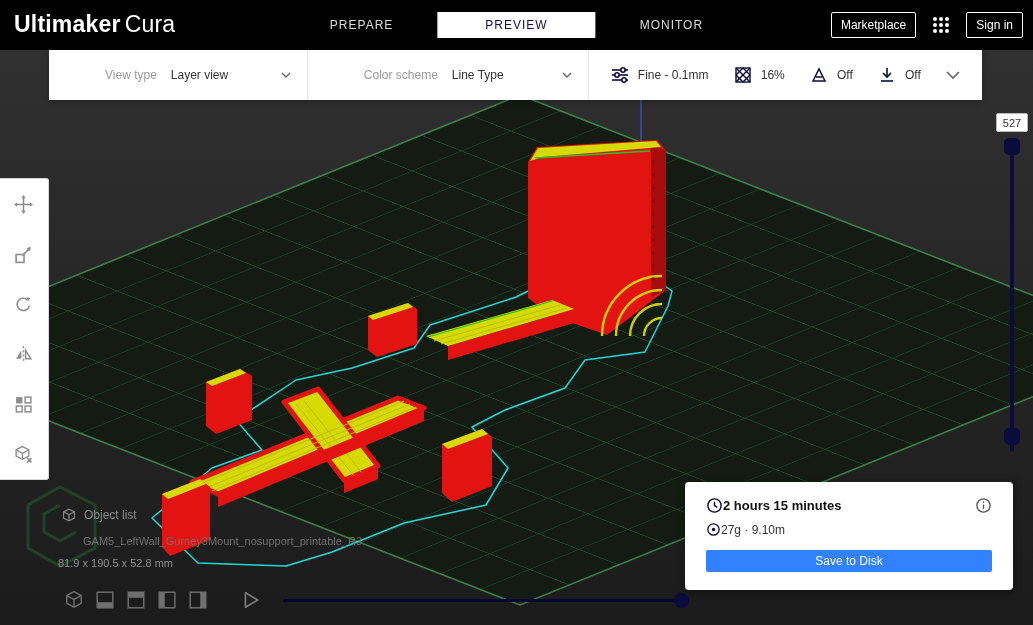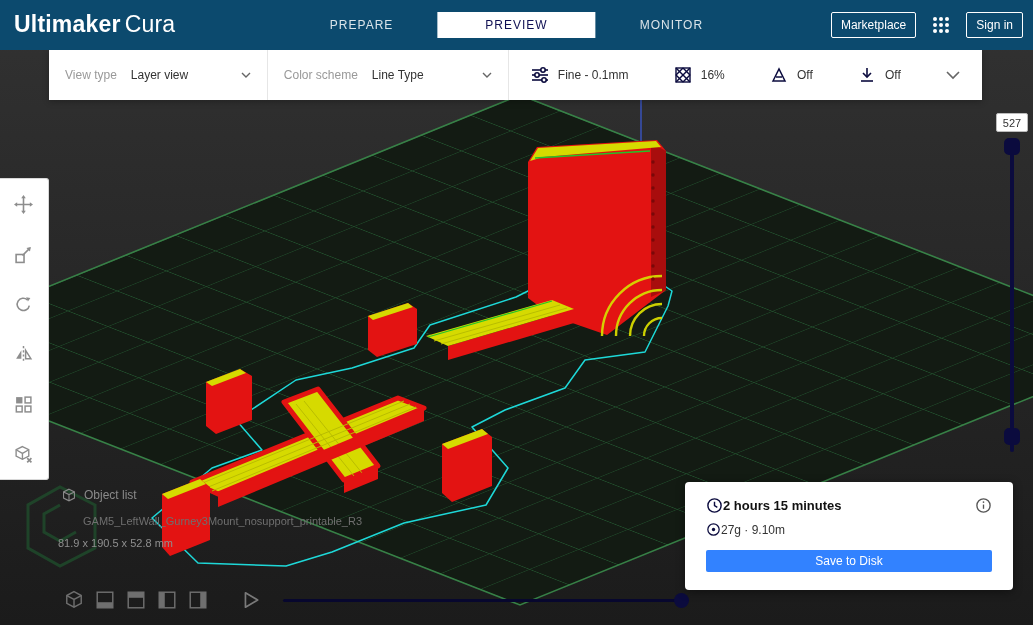--- a/index.html
+++ b/index.html
@@ -4,37 +4,37 @@
 <style>
   * { margin:0; padding:0; box-sizing:border-box; }
   html,body { background:#000; }
   body { font-family:"Liberation Sans", sans-serif; }
   .app { position:relative; width:1033px; height:625px; overflow:hidden; background:#222; }
 
   
   .scene { position:absolute; left:0; top:0; width:1033px; height:625px; display:block; }
 
   
-  .topbar { position:absolute; left:0; top:0; width:1033px; height:50px; background:#0c4a6e; z-index:30; }
+  .topbar { position:absolute; left:0; top:0; width:1033px; height:50px; background:#000000; z-index:30; }
   .logo { position:absolute; left:14px; top:11px; font-size:23px; color:#fff; letter-spacing:.2px; }
   .logo-bold { font-weight:700; }
   .logo-light { font-weight:300; margin-left:4px; }
   .stage-tabs { position:absolute; left:50%; top:50%; transform:translate(-50%,-50%); display:flex; align-items:center; gap:26px; }
   .tab { background:transparent; border:none; color:rgba(255,255,255,.85); font-family:inherit;
          font-size:12px; letter-spacing:1px; padding:6px 18px; cursor:pointer; }
   .tab.active { background:#fff; color:#0f0f53; padding:6px 48px; }
   .header-right { position:absolute; right:10px; top:0; height:50px; display:flex; align-items:center; gap:15px; }
   .hbtn { background:transparent; border:1px solid #fff; border-radius:2px; color:#fff;
           font-family:inherit; font-size:12px; padding:5px 9px; cursor:pointer; }
   .apps-grid { width:20px; height:20px; cursor:pointer; }
 
   
   .view-toolbar { position:absolute; left:49px; top:50px; width:933px; height:50px; background:#fff;
                   display:flex; align-items:stretch; z-index:25; box-shadow:0 2px 6px rgba(0,0,0,.25); }
-  .vt-section { display:flex; align-items:center; padding:10px 16px; border-right:1px solid #e6e6e6; }
+  .vt-section { display:flex; align-items:center; padding:10px 16px; border-right:1px solid #e6e6e6;margin-left:40px; }
   .vt-label { font-size:12px; color:#999; }
   .vt-select { display:flex; align-items:center; margin-left:14px; cursor:pointer; min-width:120px; justify-content:space-between; }
   .vt-value { font-size:12px; color:#333; }
   .vt-caret { margin-left:18px; }
   .vt-settings { flex:1; display:flex; align-items:center; justify-content:space-between; padding:0 22px; cursor:pointer; }
   .setting-group { display:flex; align-items:center; gap:9px; }
   .setting-text { font-size:12px; color:#333; }
 
   
   .left-toolbar { position:absolute; left:0; top:178px; width:49px; background:#fff;
@@ -47,21 +47,21 @@
                  border:1px solid #bbb; border-radius:2px; font-size:11px; color:#333;
                  display:flex; align-items:center; justify-content:center; z-index:20; }
   .layer-track { position:absolute; left:1010px; top:140px; width:4px; height:312px; background:#0b0b3e;
                  border-radius:2px; z-index:19; cursor:pointer; }
   .layer-handle { position:absolute; left:1004px; width:16px; height:17px; background:#0b0b3e;
                   border-radius:5px; z-index:21; cursor:grab; }
   .layer-handle.top { top:138px; }
   .layer-handle.bottom { top:428px; }
 
   
-  .object-list { position:absolute; left:62px; top:488px; z-index:15; }
+  .object-list { position:absolute; left:62px; top:508px; z-index:15; }
   .ol-toggle { display:flex; align-items:center; gap:8px; cursor:pointer; }
   .ol-title { font-size:12px; color:#8a8a8a; }
   .ol-file { margin-top:13px; margin-left:21px; font-size:11px; color:#6f6f6f; }
   .ol-dims { margin-top:10px; margin-left:-4px; font-size:11px; color:#8f8f8f; }
 
   
   .bottom-bar { position:absolute; left:64px; top:590px; display:flex; align-items:center; z-index:15; }
   .view-btn { width:20px; height:20px; margin-right:11px; background:transparent; border:none; padding:0; cursor:pointer; }
   .play-btn { width:20px; height:20px; margin-left:22px; background:transparent; border:none; padding:0; cursor:pointer; }
   .scrub-track { position:relative; margin-left:22px; width:404px; height:3px; background:#07072e; border-radius:2px; cursor:pointer; }

